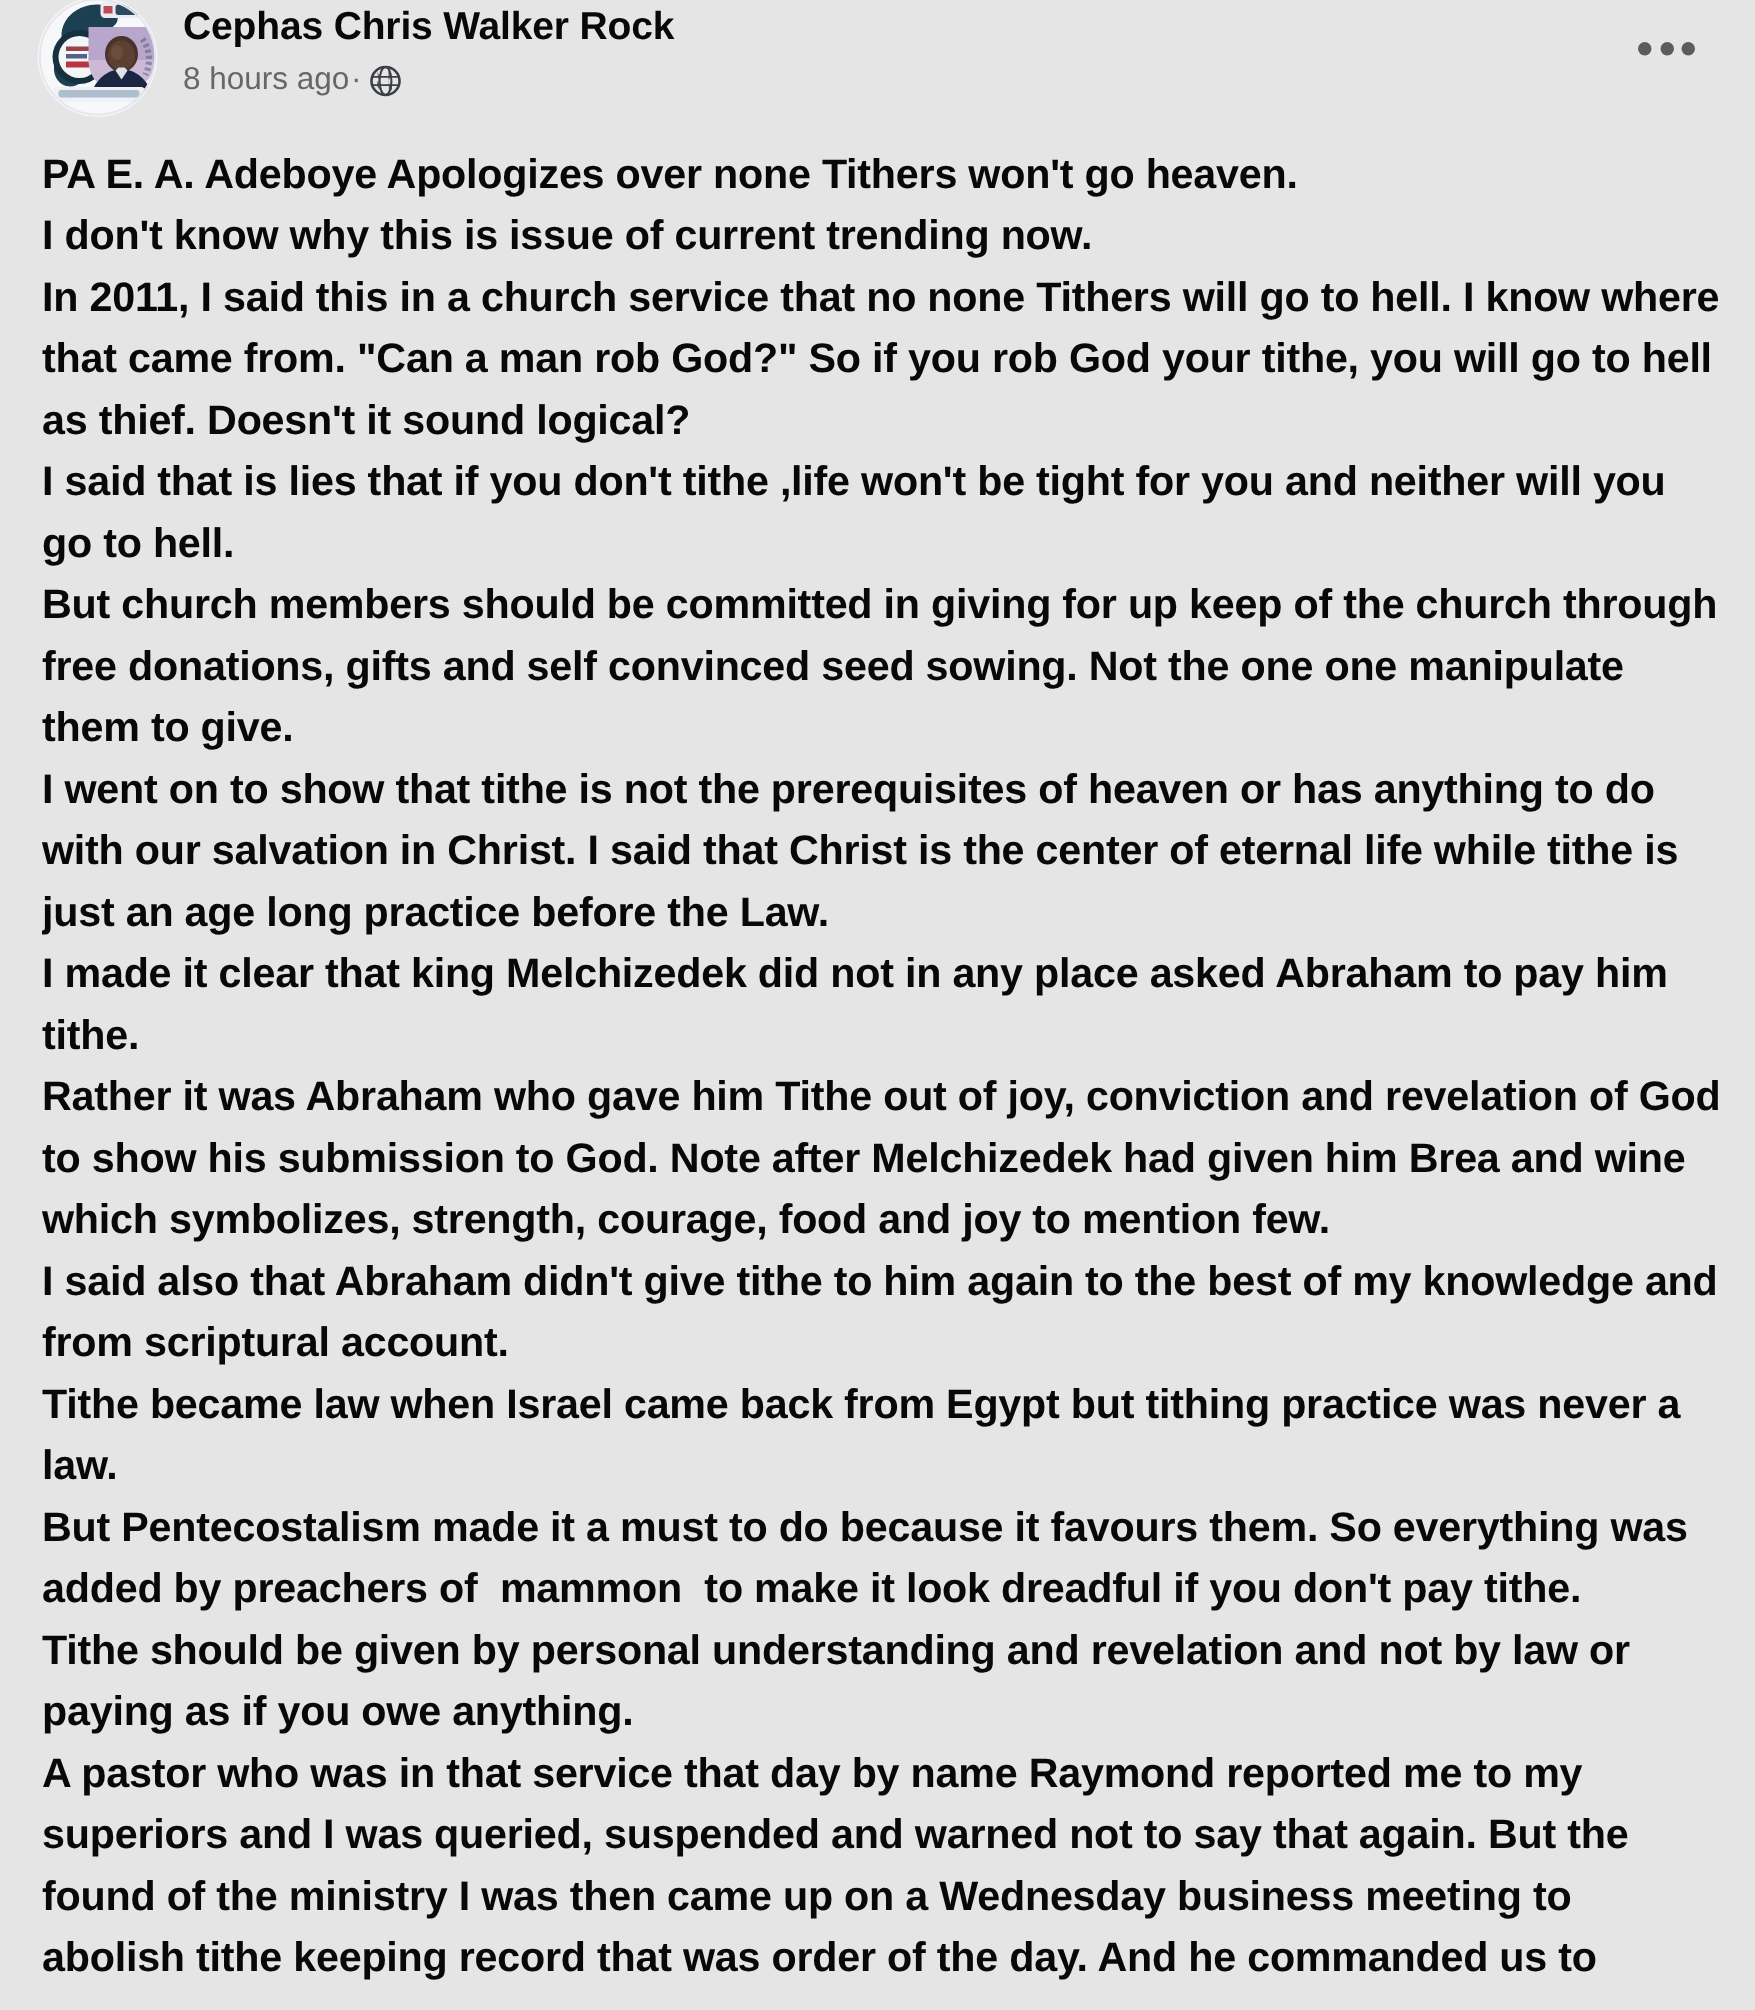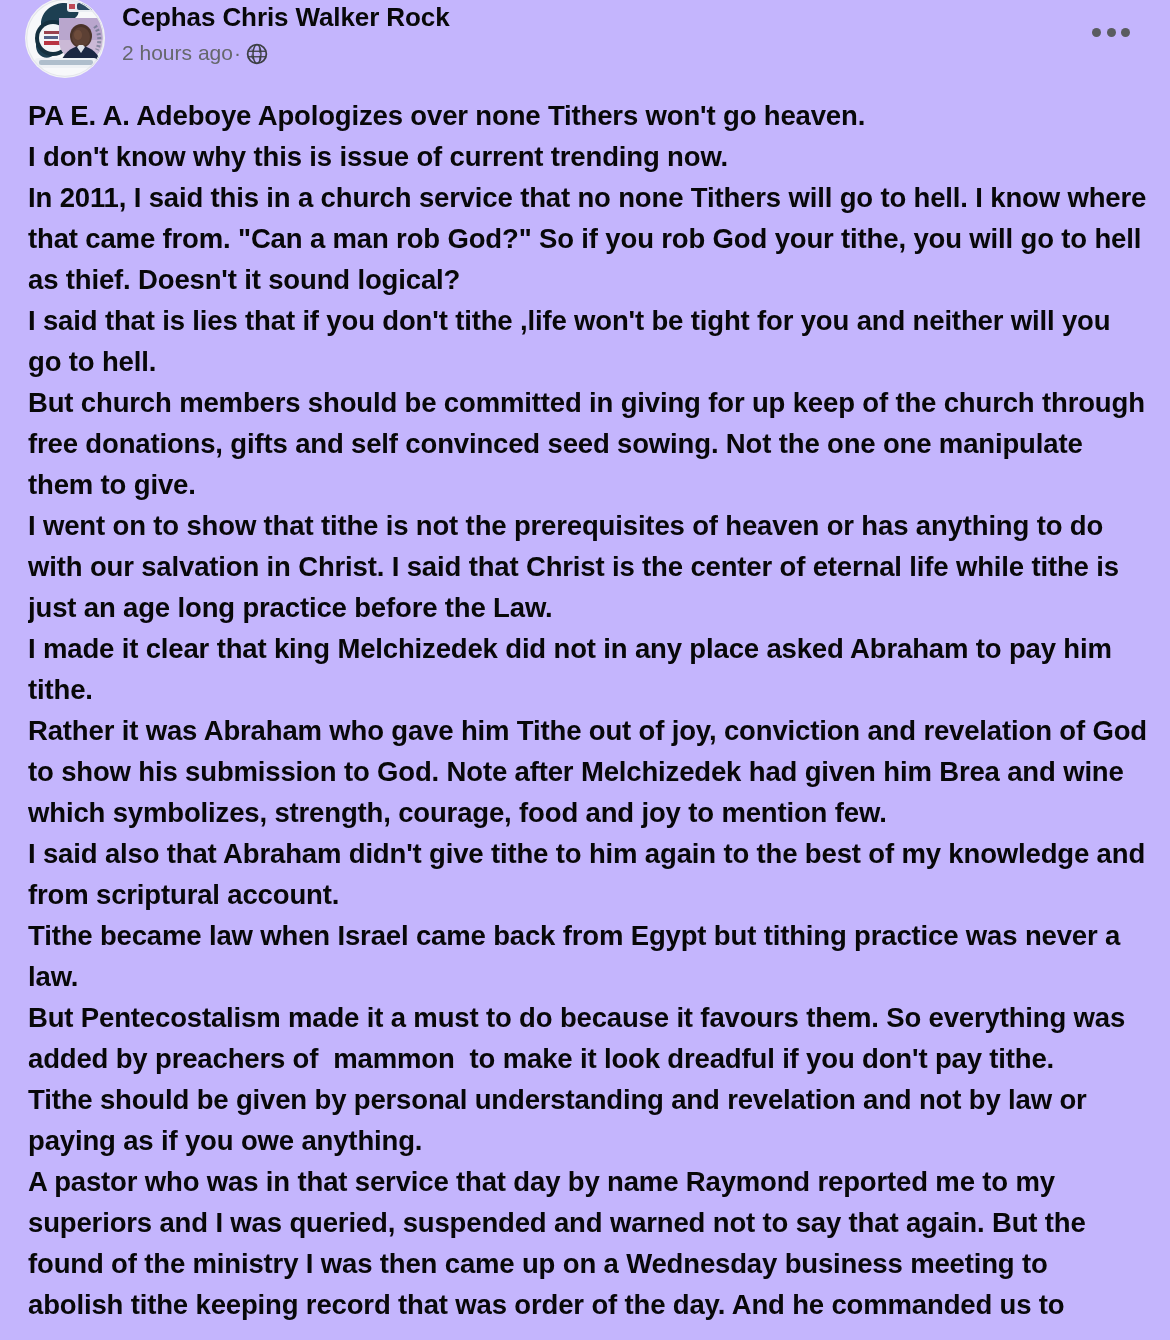--- a/index.html
+++ b/index.html
@@ -14,21 +14,21 @@
     overflow: hidden;
     font-family: "Liberation Sans", "DejaVu Sans", sans-serif;
     color: #050505;
     -webkit-font-smoothing: antialiased;
   }
 
   .post {
     width: 1170px;
     height: 1340px;
     position: relative;
-    background: #c4b5fd;
+    background: #e5e5e5;
     overflow: hidden;
   }
 
   
   .post-header {
     position: relative;
     height: 88px;
     padding: 0;
     box-sizing: border-box;
   }
@@ -178,21 +178,21 @@
 
           <path d="M70 28 A24 24 0 0 1 72 52" stroke="#44596b" stroke-width="4" fill="none" opacity="0.5" stroke-dasharray="2 2"></path>
           <circle cx="40" cy="40" r="38.5" fill="none" stroke="#e4e6eb" stroke-width="1.5"></circle>
         </g>
       </svg>
     </div>
 
     <div class="header-text">
       <div class="author-name">Cephas Chris Walker Rock</div>
       <div class="meta-row">
-        <span class="timestamp">2 hours ago</span>
+        <span class="timestamp">8 hours ago</span>
         <span class="meta-sep">·</span>
         <span class="globe-icon">
           <svg viewBox="0 0 24 24" xmlns="http://www.w3.org/2000/svg" aria-hidden="true">
             <circle cx="12" cy="12" r="10.2" fill="none" stroke="#3c3f43" stroke-width="1.9"></circle>
             <ellipse cx="12" cy="12" rx="4.3" ry="10.2" fill="none" stroke="#3c3f43" stroke-width="1.5"></ellipse>
             <line x1="2" y1="9" x2="22" y2="9" stroke="#3c3f43" stroke-width="1.4"></line>
             <line x1="2" y1="15" x2="22" y2="15" stroke="#3c3f43" stroke-width="1.4"></line>
             <path d="M6 5.5 C8 8, 8 10, 6.5 12 C5 14, 6 17, 8 18.5" fill="#3c3f43" opacity="0.75"></path>
             <path d="M14 4.5 C16.5 6.5, 16 9.5, 14.5 11 C13 12.5, 15 14, 16.5 16.5 C17.5 18, 16 19.5, 14.5 20" fill="#3c3f43" opacity="0.75"></path>
           </svg>

